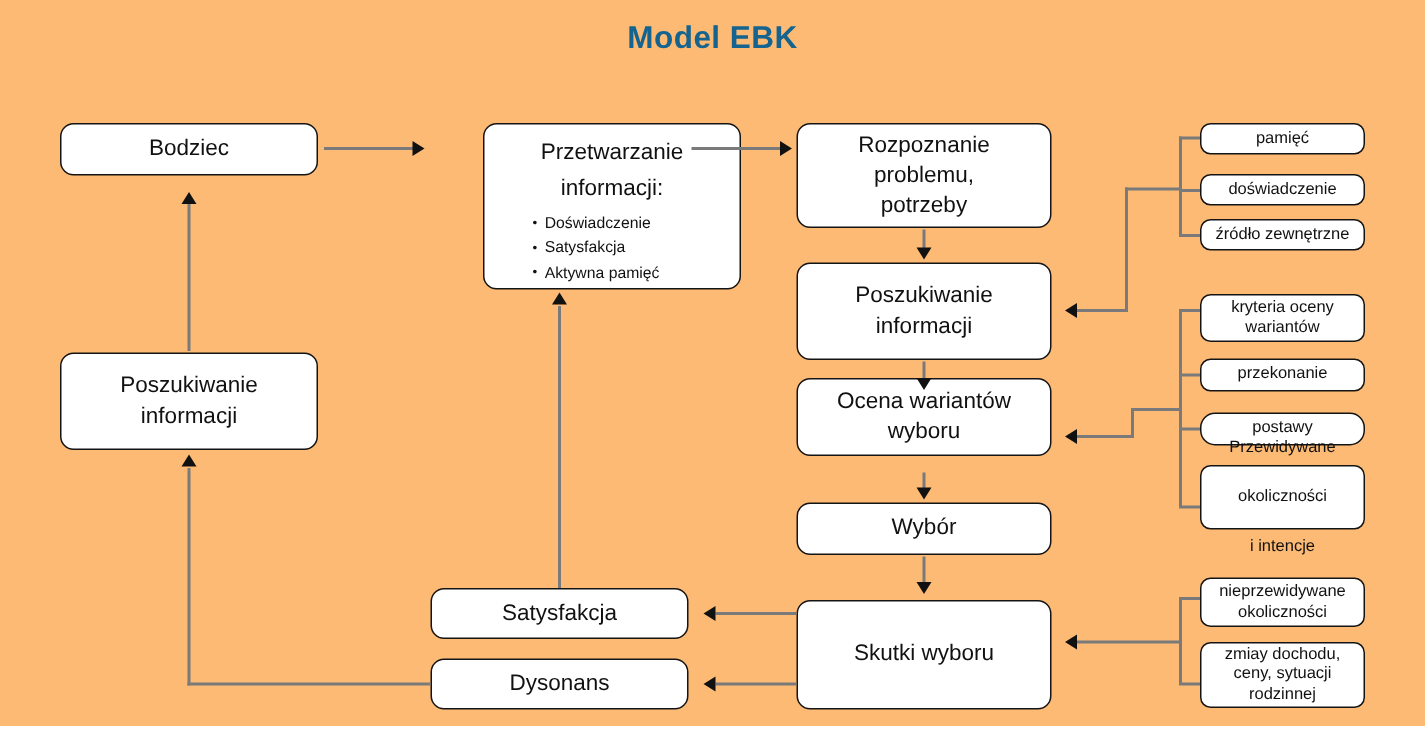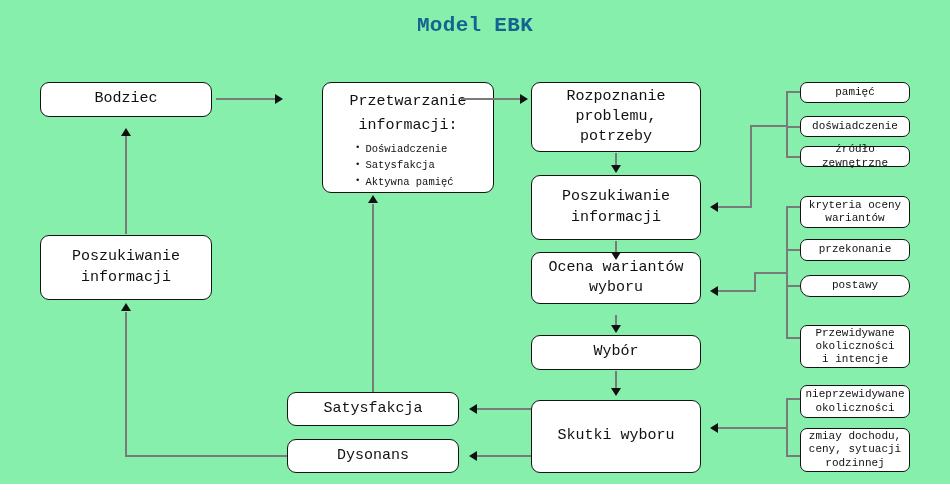--- a/index.html
+++ b/index.html
@@ -7,23 +7,22 @@
     padding: 0;
     background: #ffffff;
   }
   body {
     font-family: "Liberation Sans", sans-serif;
   }
   #canvas {
     position: relative;
     width: 950px;
     height: 484px;
-    background: #86efac;
+    background: #fdba74;
     overflow: hidden;
-    font-family: Liberation Mono, monospace;
   }
   #title {
     position: absolute;
     left: 0;
     top: 14px;
     width: 950px;
     text-align: center;
     font-size: 21px;
     font-weight: bold;
     color: #15648f;
@@ -177,21 +176,21 @@
   <div class="node sub" style="left:800px; top:196px; width:110px; height:32px;">
     <span>kryteria oceny</span>
     <span>wariantów</span>
   </div>
   <div class="node sub" style="left:800px; top:239px; width:110px; height:22px;">
     <span>przekonanie</span>
   </div>
   <div class="node sub" style="left:800px; top:275px; width:110px; height:22px;border-radius:10px;">
     <span>postawy</span>
   </div>
-  <div class="node sub" style="left:800px; top:325px; width:110px; height:43px;">
+  <div class="node sub" style="left:800px; top:310px; width:110px; height:43px;gap:20px;">
     <span>Przewidywane</span>
     <span>okoliczności</span>
     <span>i intencje</span>
   </div>
 
   <div class="node sub" style="left:800px; top:385px; width:110px; height:33px;">
     <span>nieprzewidywane</span>
     <span>okoliczności</span>
   </div>
   <div class="node sub" style="left:800px; top:428px; width:110px; height:44px;">

